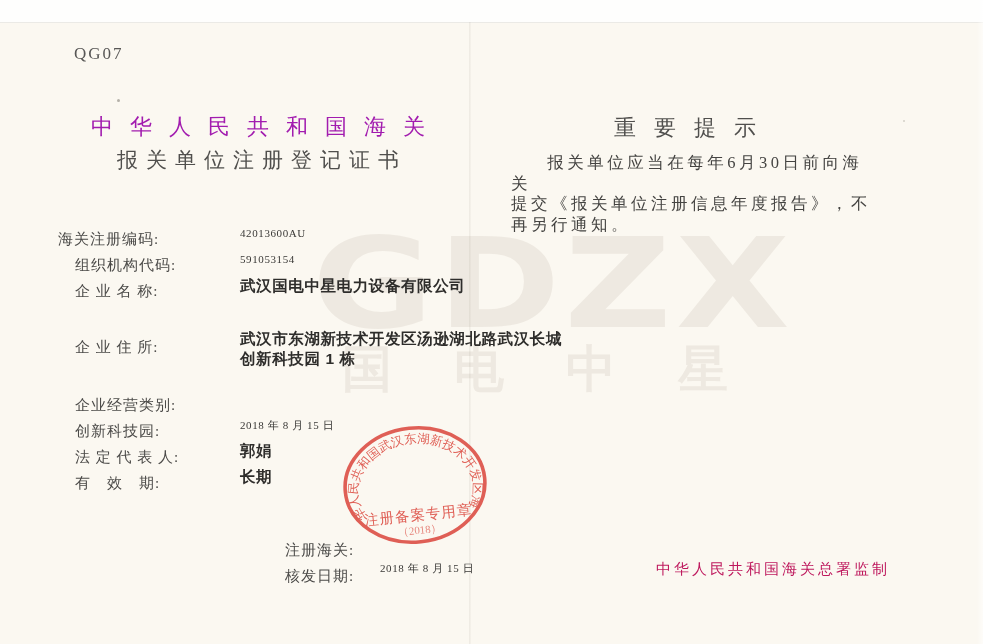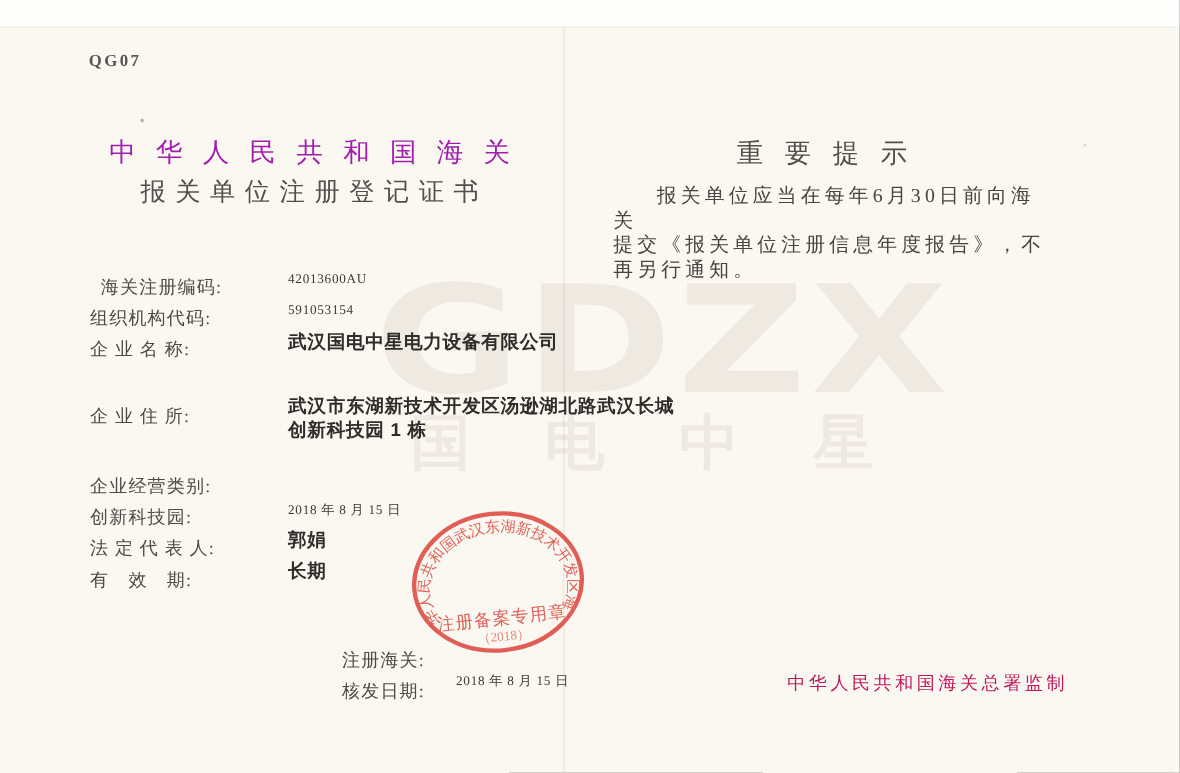--- a/index.html
+++ b/index.html
@@ -41,21 +41,21 @@
   .wm-cn{
     position:absolute;left:342px;top:344px;
     font-family:"DejaVu Sans","Liberation Sans",sans-serif;
     font-weight:bold;font-size:50px;line-height:1;
     letter-spacing:62px;
     color:rgba(125,110,90,0.10);
     user-select:none;
   }
   .form-code{
     position:absolute;left:74px;top:44px;
-    font-size:14px;font-weight:700;letter-spacing:2px;color:#585756;
+    font-size:17px;font-weight:400;letter-spacing:2px;color:#585756;
   }
   .title1{
     position:absolute;left:58px;top:112px;width:400px;
     text-align:center;font-size:22px;letter-spacing:17px;text-indent:17px;
     color:#a21caf;
   }
   .title2{
     position:absolute;left:58px;top:146px;width:400px;
     text-align:center;font-size:21px;letter-spacing:8px;text-indent:8px;
     color:#504f4d;
@@ -79,21 +79,21 @@
     position:absolute;white-space:pre-line;line-height:20px;
   }
   .val-cn{
     font-family:"Liberation Sans","DejaVu Sans",sans-serif;
     font-weight:bold;font-size:15.5px;letter-spacing:0.6px;color:#2e2d2b;
   }
   .val-num{
     font-family:"Liberation Serif","DejaVu Serif",serif;
     font-weight:400;font-size:11px;letter-spacing:0.6px;color:#3a3937;
   }
-  .lbl-0{left:84px;top:230px}  .val-0{left:240px;top:223px}
+  .lbl-0{left:58px;top:230px}  .val-0{left:240px;top:223px}
   .lbl-1{left:75px;top:256px}  .val-1{left:240px;top:249px}
   .lbl-2{left:75px;top:282px}  .val-2{left:240px;top:276px}
   .lbl-3{left:75px;top:338px}  .val-3{left:240px;top:329px;width:345px}
   .lbl-4{left:75px;top:396px}  .val-4{left:240px;top:390px}
   .lbl-5{left:75px;top:422px}  .val-5{left:240px;top:415px}
   .lbl-6{left:75px;top:448px}  .val-6{left:240px;top:441px}
   .lbl-7{left:75px;top:474px}  .val-7{left:240px;top:467px}
   .lbl-8{left:285px;top:541px} .val-8{left:380px;top:520px;line-height:19px}
   .lbl-9{left:285px;top:567px} .val-9{left:380px;top:558px}
   .footer-imprint{

